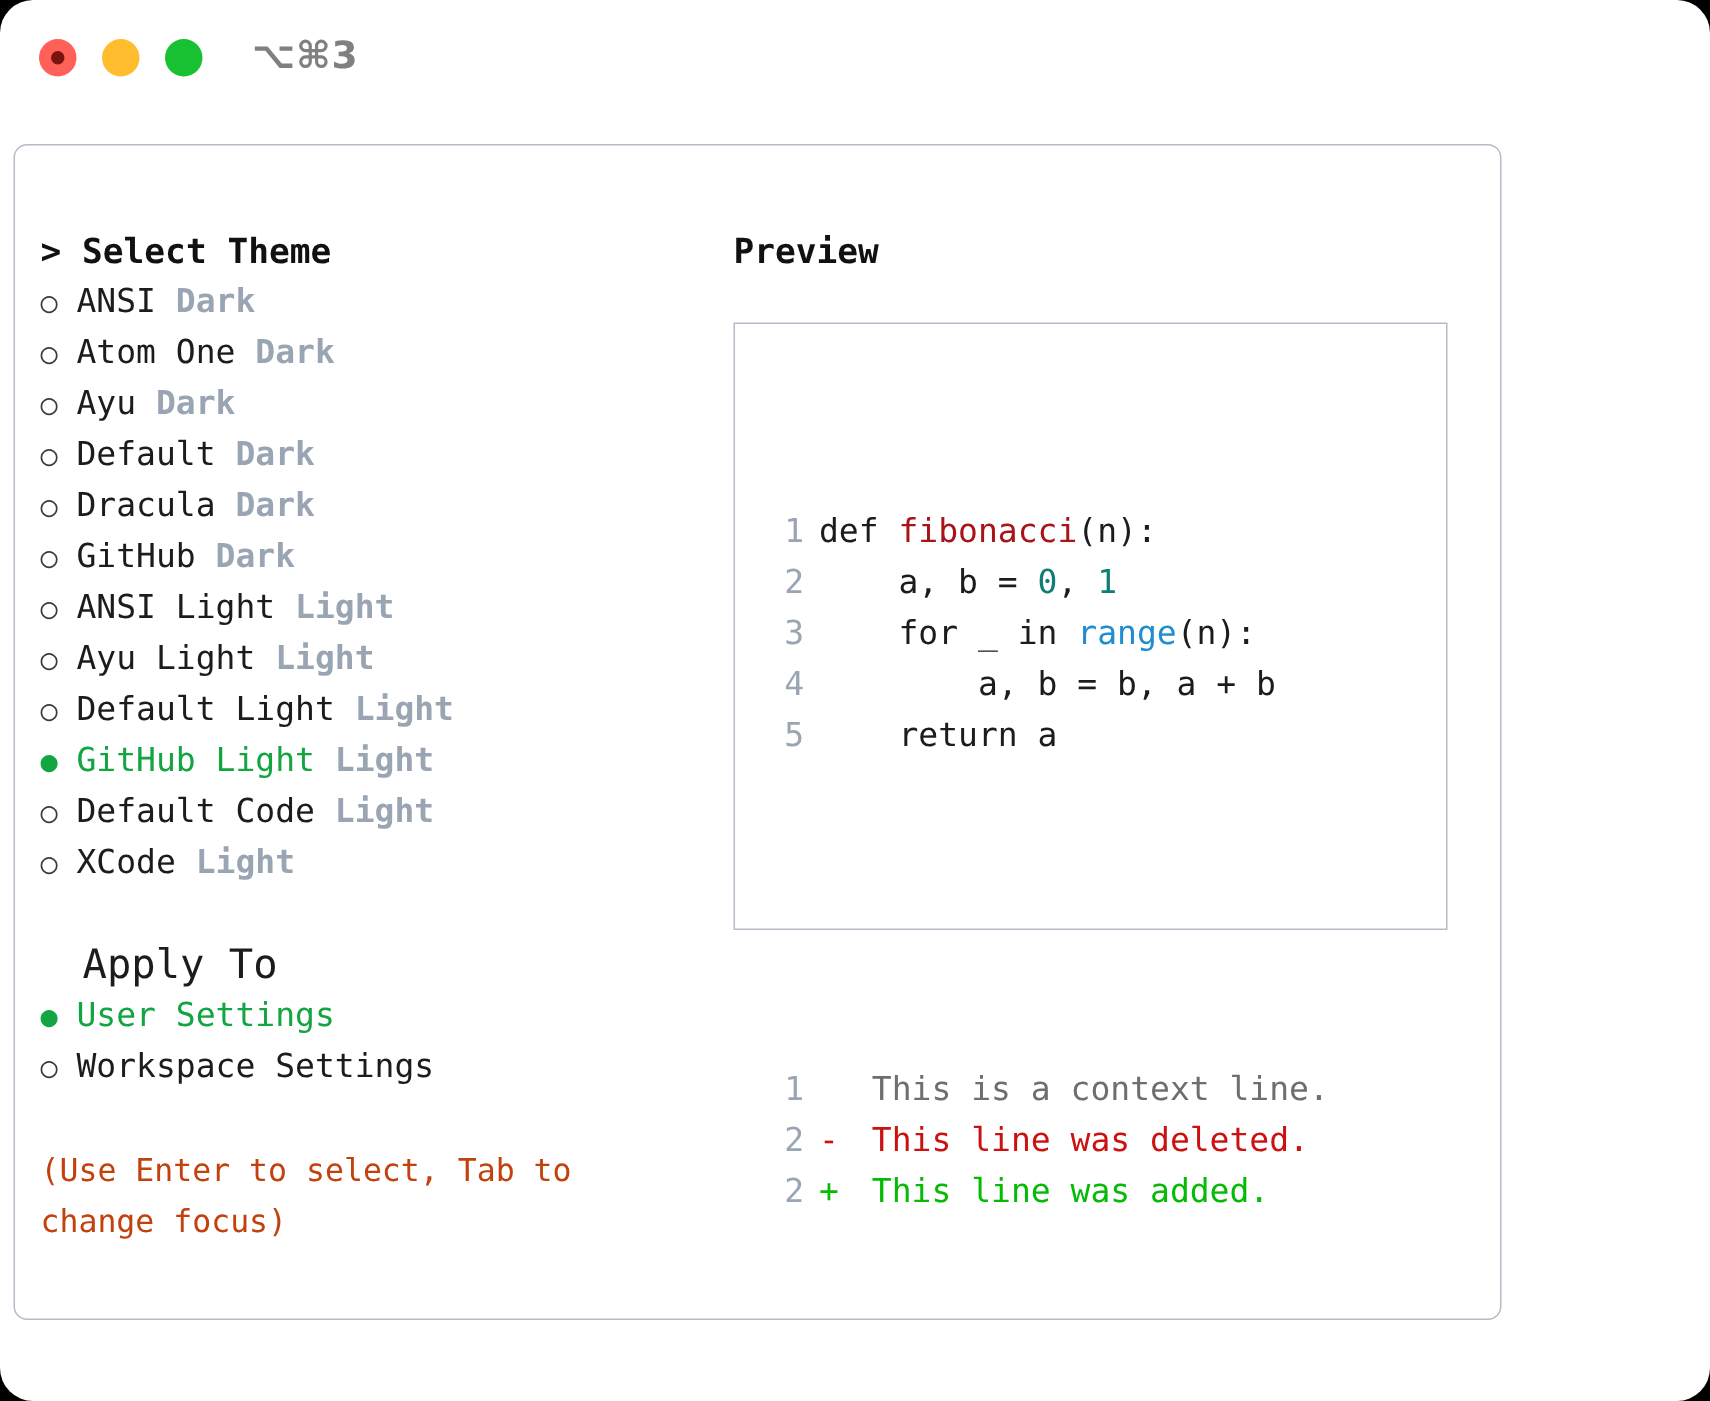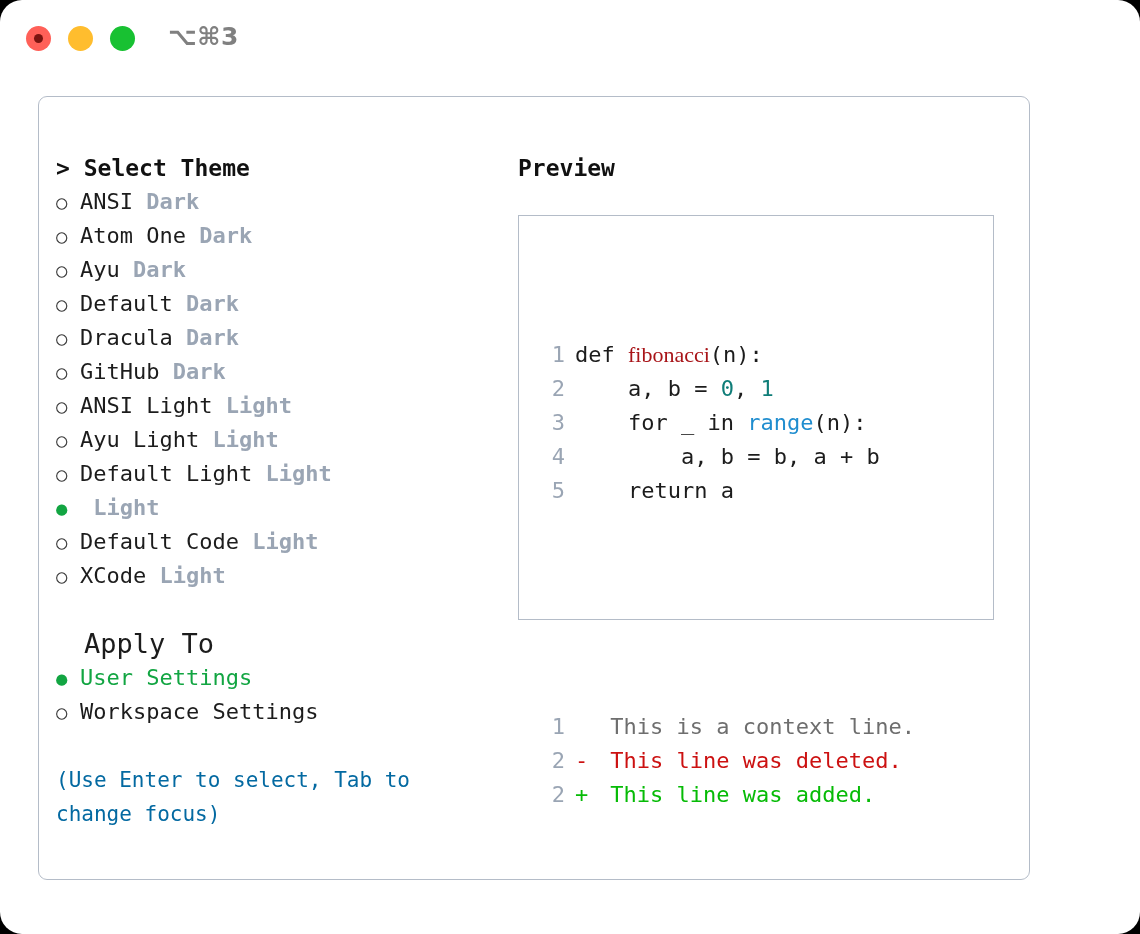--- a/index.html
+++ b/index.html
@@ -69,21 +69,21 @@
     font-weight: bold;
     color: #808080;
     letter-spacing: 0.5px;
     font-family: "DejaVu Sans", "Liberation Sans", sans-serif;
     white-space: pre;
   }
 
   
   .panel {
     position: absolute;
-    left: 38px;
+    left: 9px;
     top: 96px;
     width: 992px;
     height: 784px;
     border: 1.6px solid #b4bcc8;
     border-radius: 9px;
     background: #ffffff;
     box-sizing: border-box;
   }
 
   
@@ -127,21 +127,21 @@
     color: #1c1c1c;
     line-height: 34px;
     padding-left: 28px;
     white-space: pre;
   }
 
   .spacer-line { height: 34px; }
 
   .hint {
     font-size: 21px;
-    color: #0369a1;
+    color: #c2410c;
     line-height: 34px;
     width: 400px;
     white-space: pre-wrap;
     word-break: normal;
   }
 
   
   .right-col {
     position: absolute;
     left: 479px;
@@ -171,21 +171,21 @@
   .code-line { display: flex; align-items: baseline; }
   .ln {
     width: 26px;
     flex: 0 0 26px;
     text-align: right;
     color: #9aa5b4;
     margin-right: 10px;
   }
 
   .tok-kw   { color: #1c1c1c; }
-  .tok-fn   { color: #a81418; font-family: Liberation Serif, serif; }
+  .tok-fn   { color: #a81418; }
   .tok-num  { color: #0f7d78; }
   .tok-bi   { color: #1f8dcf; }
   .tok-pun  { color: #1c1c1c; }
 
   .diff-gap { height: 34px; }
   .mark { width: 22px; flex: 0 0 22px; }
   .diff-ctx { color: #6e6e6e; margin-top: 32px; }
   .diff-del { color: #cc1111; }
   .diff-add { color: #06bb06; }
 </style>
@@ -210,21 +210,21 @@
       <div class="opt-list" id="theme-list">
           <div class="opt-row"><span class="opt-marker">○</span><span class="opt-label">ANSI</span><span class="opt-suffix"> Dark</span></div>
           <div class="opt-row"><span class="opt-marker">○</span><span class="opt-label">Atom One</span><span class="opt-suffix"> Dark</span></div>
           <div class="opt-row"><span class="opt-marker">○</span><span class="opt-label">Ayu</span><span class="opt-suffix"> Dark</span></div>
           <div class="opt-row"><span class="opt-marker">○</span><span class="opt-label">Default</span><span class="opt-suffix"> Dark</span></div>
           <div class="opt-row"><span class="opt-marker">○</span><span class="opt-label">Dracula</span><span class="opt-suffix"> Dark</span></div>
           <div class="opt-row"><span class="opt-marker">○</span><span class="opt-label">GitHub</span><span class="opt-suffix"> Dark</span></div>
           <div class="opt-row"><span class="opt-marker">○</span><span class="opt-label">ANSI Light</span><span class="opt-suffix"> Light</span></div>
           <div class="opt-row"><span class="opt-marker">○</span><span class="opt-label">Ayu Light</span><span class="opt-suffix"> Light</span></div>
           <div class="opt-row"><span class="opt-marker">○</span><span class="opt-label">Default Light</span><span class="opt-suffix"> Light</span></div>
-          <div class="opt-row selected"><span class="opt-marker">●</span><span class="opt-suffix"> Light</span></div>
+          <div class="opt-row selected"><span class="opt-marker">●</span><span class="opt-label">GitHub Light</span><span class="opt-suffix"> Light</span></div>
           <div class="opt-row"><span class="opt-marker">○</span><span class="opt-label">Default Code</span><span class="opt-suffix"> Light</span></div>
           <div class="opt-row"><span class="opt-marker">○</span><span class="opt-label">XCode</span><span class="opt-suffix"> Light</span></div>
         </div>
 
       <div class="spacer-line"></div>
 
       <div class="apply-head">Apply To</div>
       <div class="opt-list" id="apply-list">
           <div class="opt-row selected"><span class="opt-marker">●</span><span class="opt-label">User Settings</span></div>
           <div class="opt-row"><span class="opt-marker">○</span><span class="opt-label">Workspace Settings</span></div>

